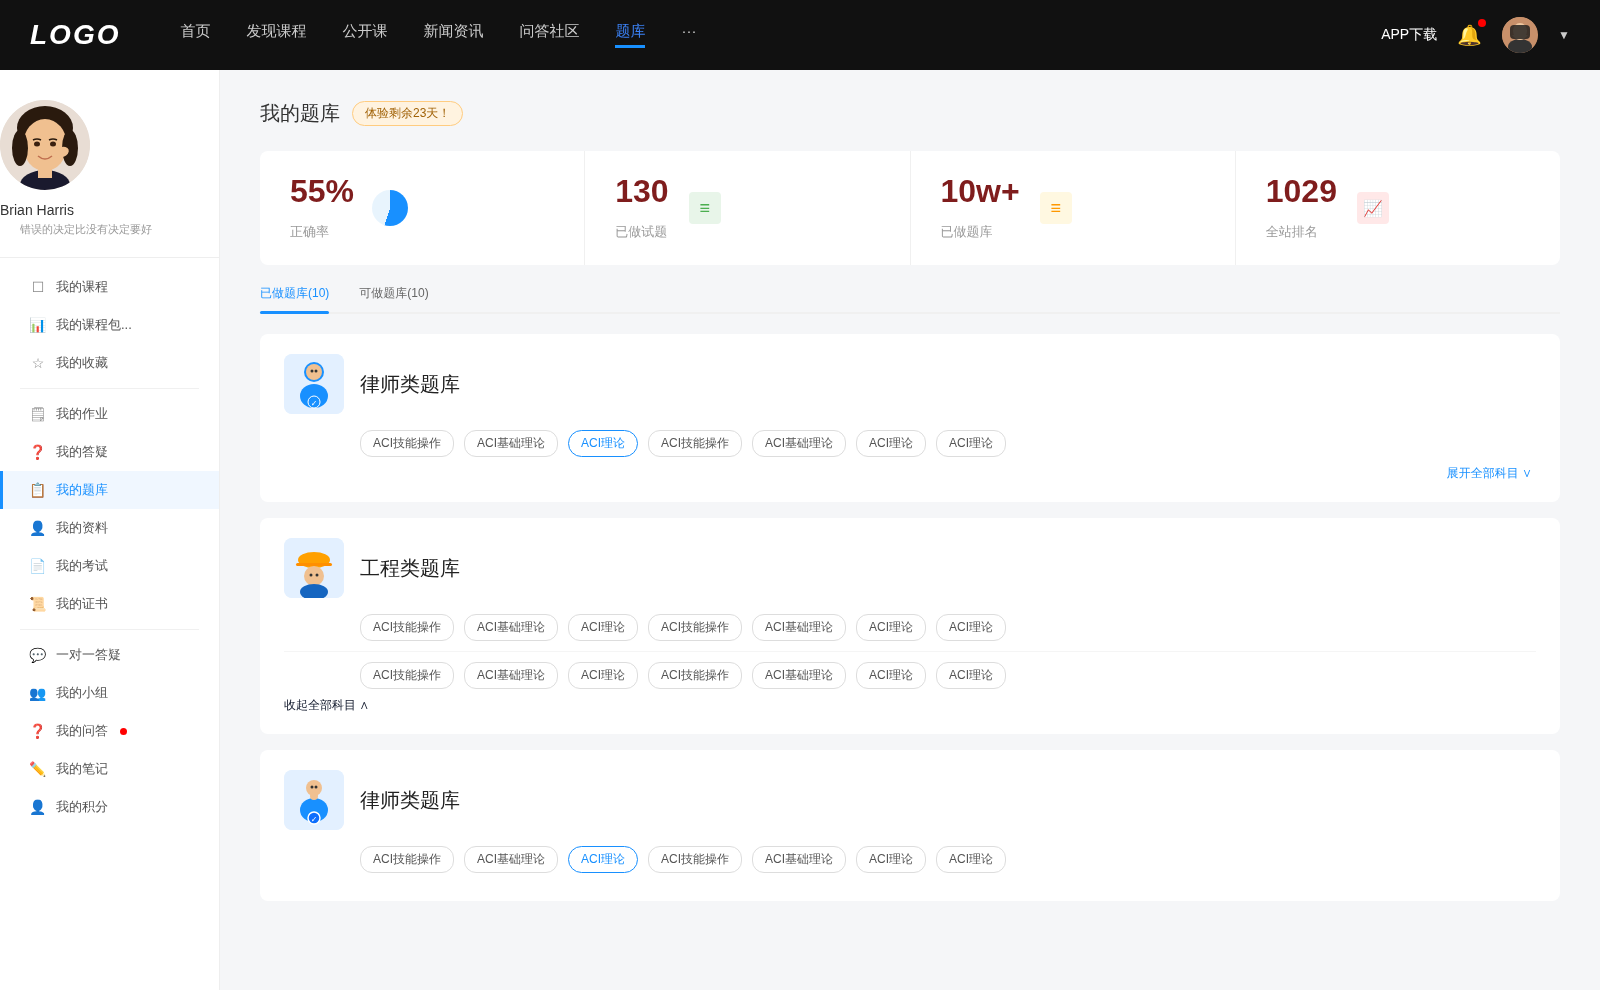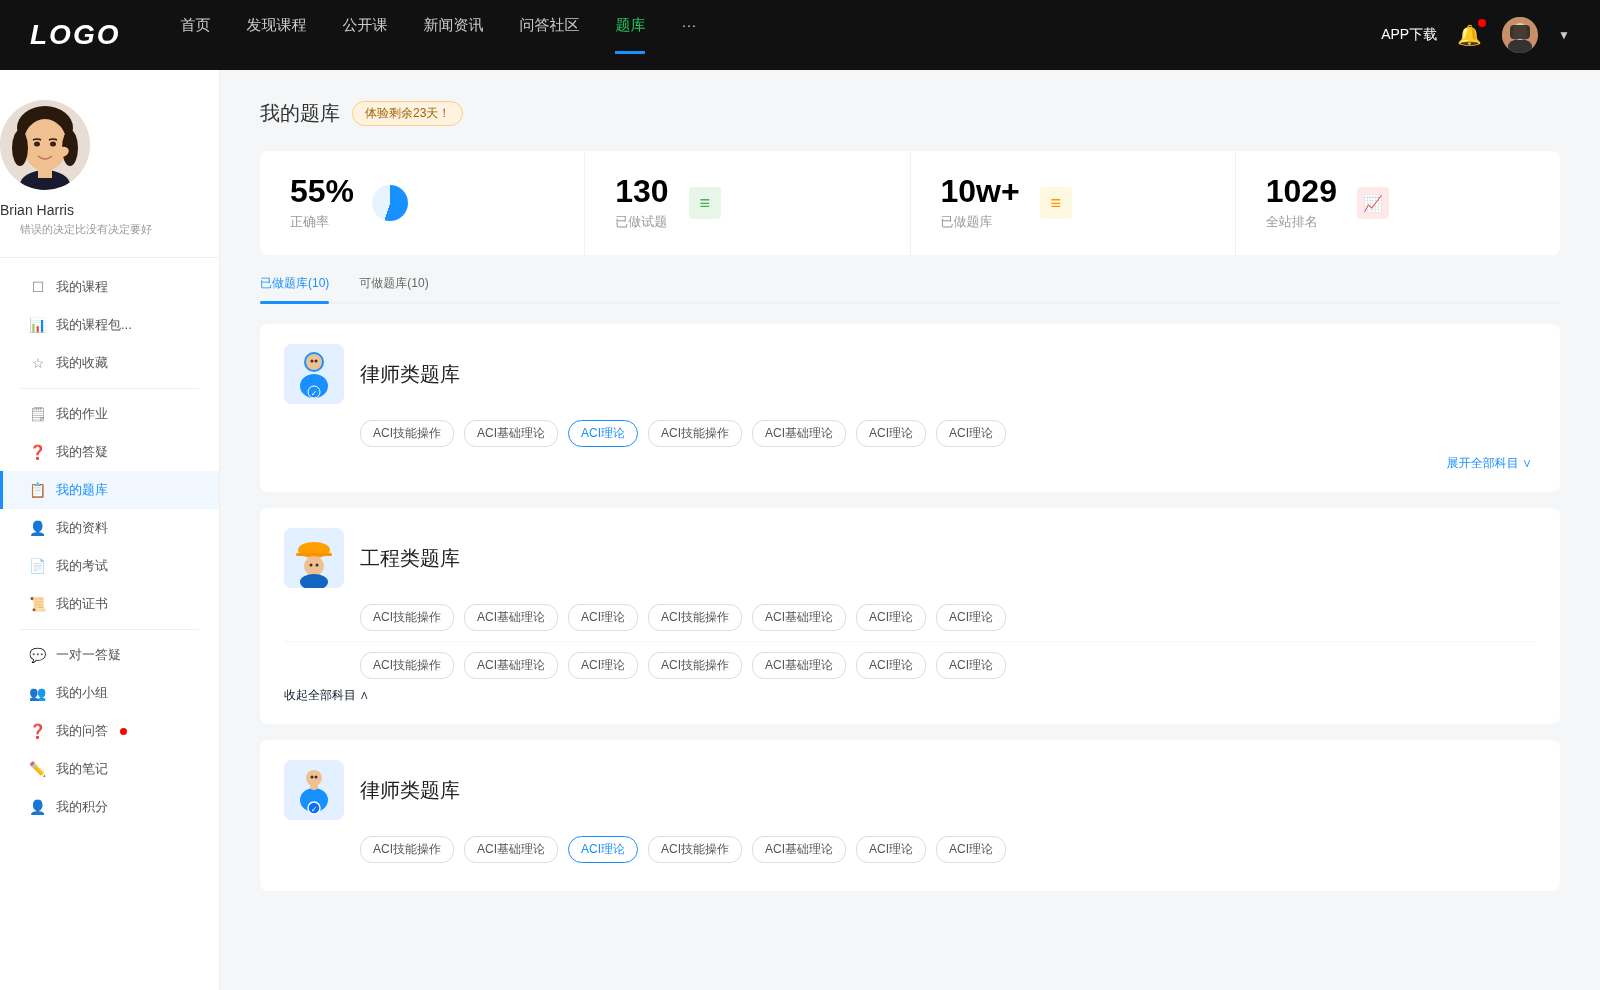--- a/index.html
+++ b/index.html
@@ -29,23 +29,23 @@
       gap: 36px;
       flex: 1;
     }
     .nav-item {
       color: #ccc;
       font-size: 15px;
       cursor: pointer;
       padding-bottom: 4px;
     }
     .nav-item.active {
-      color: #22c55e;
+      color: #3b82f6;
       border-bottom: 3px solid #1890ff;
-      padding-bottom: 16px;
+      padding-bottom: 4px;
     }
     .navbar-right {
       display: flex;
       align-items: center;
       gap: 20px;
       color: white;
     }
     .app-download { font-size: 14px; cursor: pointer; }
     .bell-icon {
       position: relative;
@@ -205,27 +205,27 @@
       display: flex;
       align-items: center;
       gap: 16px;
       border-right: 1px solid #f0f0f0;
     }
     .stat-item:last-child { border-right: none; }
     .stat-text {}
     .stat-value {
       font-size: 32px;
       font-weight: 600;
-      color: #000000;
+      color: #7f1d1d;
       line-height: 1;
     }
     .stat-label {
       font-size: 13px;
       color: #999;
-      margin-top: 6px;
+      margin-top: 16px;
     }
     .stat-icon {
       width: 40px; height: 40px;
       display: flex; align-items: center; justify-content: center;
     }
 
     
     .pie-55 {
       width: 36px; height: 36px;
       border-radius: 50%;

